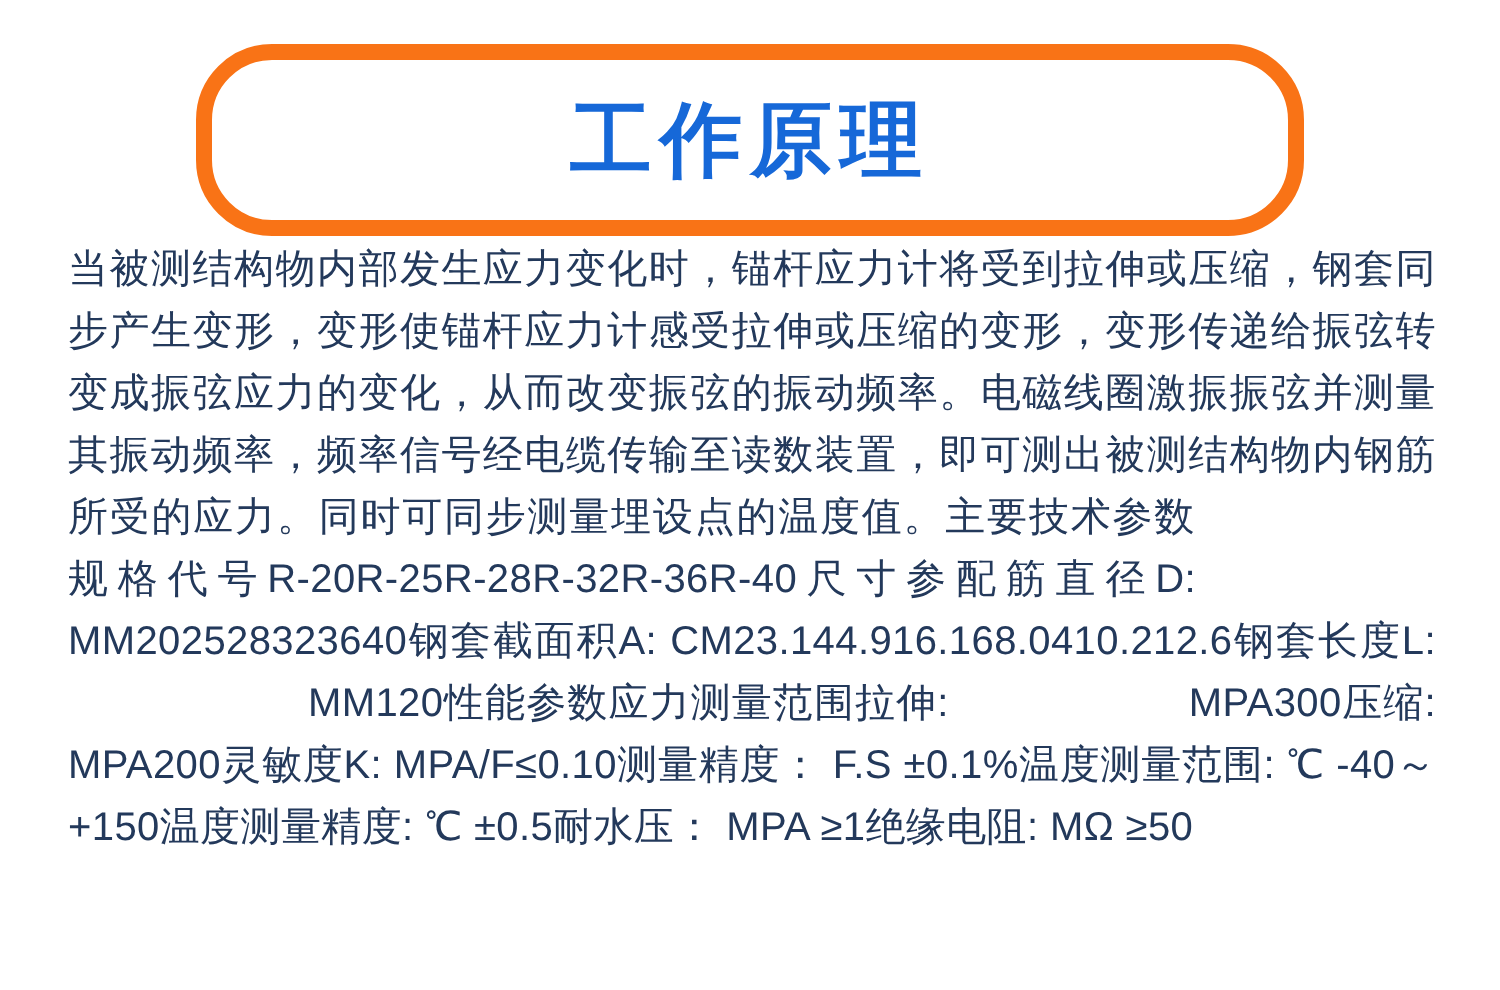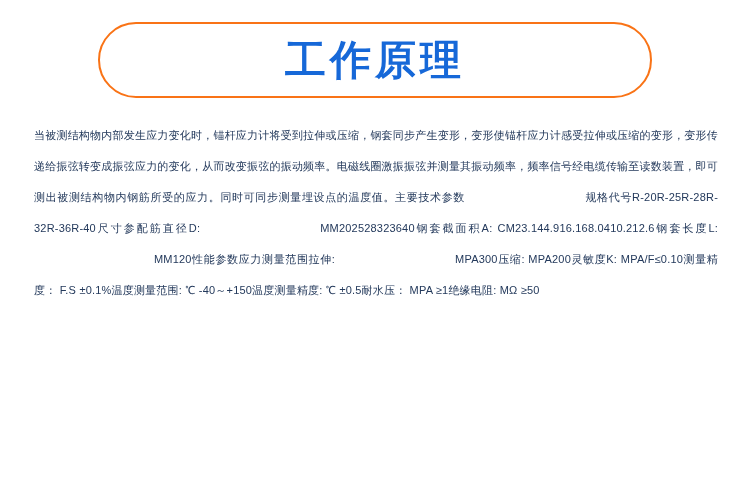--- a/index.html
+++ b/index.html
@@ -17,22 +17,22 @@
     position: relative;
     width: 750px;
     height: 495px;
     box-sizing: border-box;
   }
   .title-banner {
     position: absolute;
     left: 98px;
     top: 22px;
     width: 554px;
-    height: 76px;
-    border: 2px solid #f97316;
+    height: 96px;
+    border: 8px solid #f97316;
     border-radius: 38px;
     box-sizing: border-box;
     display: flex;
     align-items: center;
     justify-content: center;
   }
   .title-text {
     font-size: 41px;
     font-weight: bold;
     color: #1668d8;
@@ -40,21 +40,21 @@
     line-height: 1;
     font-family: "Liberation Sans", sans-serif;
   }
   .body-block {
     position: absolute;
     left: 34px;
     top: 120px;
     width: 684px;
   }
   .para {
-    font-size: 11px;
+    font-size: 20px;
     color: #23395b;
     line-height: 31px;
     text-align: justify;
     letter-spacing: 0.2px;
     margin: 0;
     font-family: "Liberation Sans", sans-serif;
   }
   .para .gap {
     display: inline-block;
     width: 120px;

